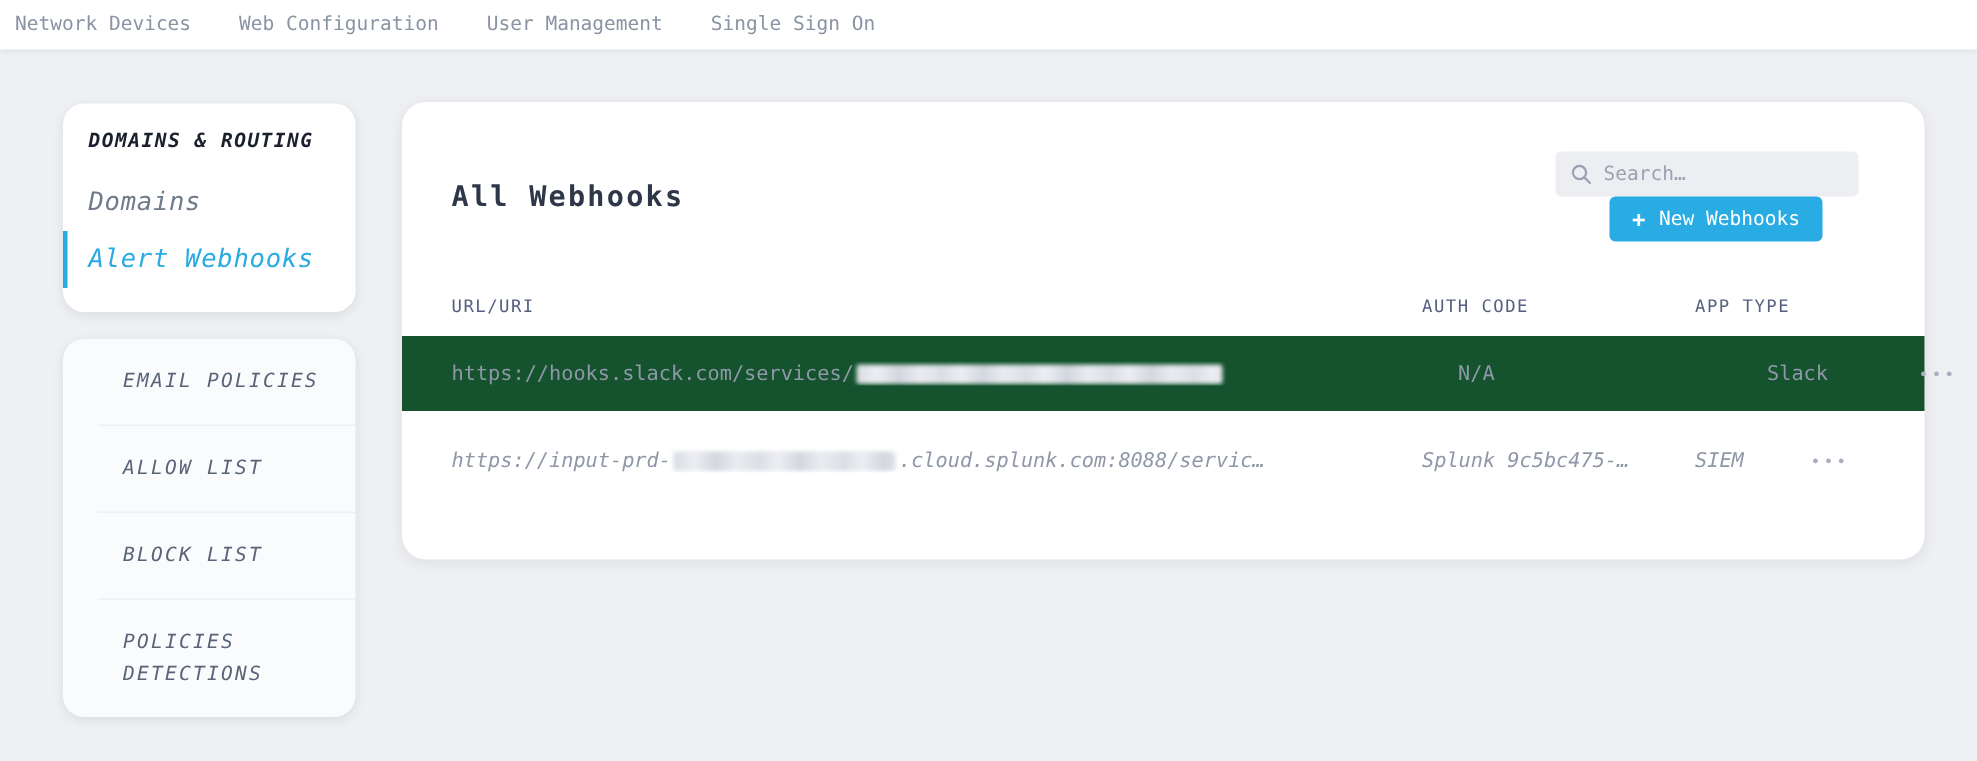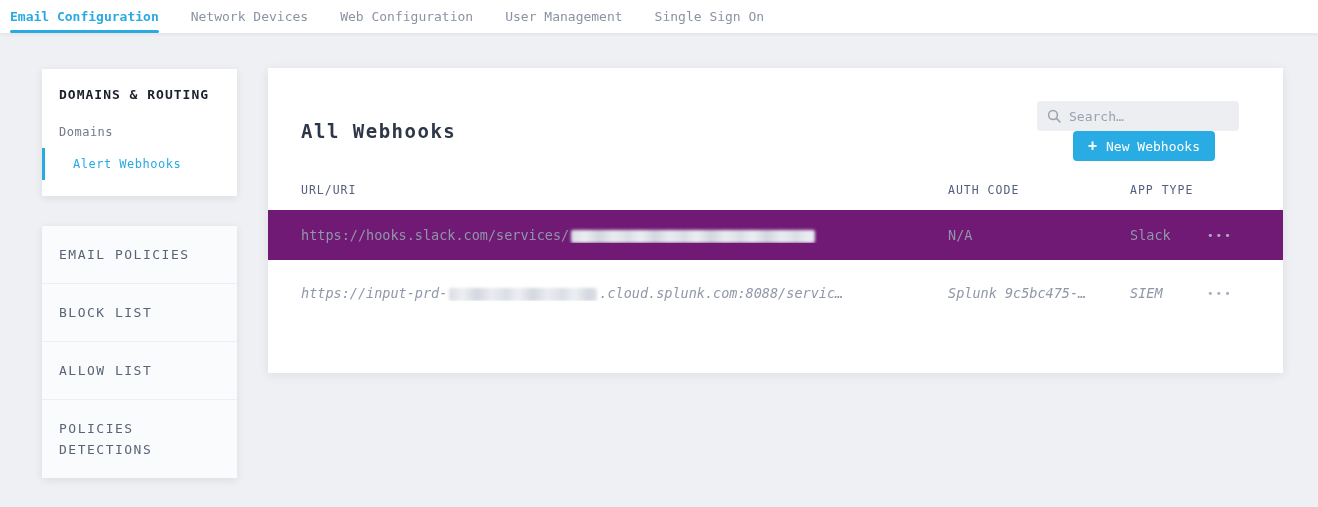--- a/index.html
+++ b/index.html
@@ -28,51 +28,52 @@
     white-space: nowrap;
   }
   .tab.active { color: #29abe2; font-weight: bold; }
   .tab.active .tab-underline {
     position: absolute; left: 0; right: 0; bottom: 0; height: 3px;
     background: #29abe2; border-radius: 2px;
   }
 
   
   .card {
-    position: absolute; background: #ffffff; border-radius: 0;
+    position: absolute; background: #ffffff; border-radius: 14px;
     box-shadow: 0 2px 8px rgba(20, 30, 50, 0.09);
+    font-style: italic;
   }
   .routing-card { left: 42px; top: 69px; width: 195px; padding: 18px 0 16px; }
   .routing-header {
     padding: 0 17px 14px; font-size: 13px; font-weight: bold;
     color: #1a202c; letter-spacing: 1px; white-space: nowrap;
   }
   .routing-item {
-    padding: 9px 17px; font-size: 12px; color: #707a8a;
+    padding: 9px 17px; font-size: 17px; color: #707a8a;
     letter-spacing: 0.5px; cursor: pointer;
   }
   .routing-item.active {
-    color: #29abe2; border-left: 3px solid #29abe2; padding-left: 28px;
+    color: #29abe2; border-left: 3px solid #29abe2; padding-left: 14px;
   }
 
   .policy-card {
     left: 42px; top: 226px; width: 195px;
     background: #fafbfc; overflow: hidden;
   }
   .policy-item {
     padding: 18px 17px; font-size: 13px; color: #5a6478;
     letter-spacing: 1.5px; line-height: 21px;
-    border-bottom: 1px solid #eceff3; cursor: pointer;
+    border-bottom: 1px solid #eceff3; cursor: pointer; margin-left: 23px;
   }
   .policy-item:last-child { border-bottom: none; }
 
   
   .main-card {
     position: absolute; left: 268px; top: 68px; width: 1015px; height: 305px;
-    background: #ffffff; border-radius: 0;
+    background: #ffffff; border-radius: 16px;
     box-shadow: 0 2px 10px rgba(20, 30, 50, 0.08);
   }
   .main-header {
     display: flex; align-items: center; justify-content: space-between;
     padding: 33px 32px 0 33px;
   }
   .page-title {
     font-size: 19px; font-weight: bold; color: #2d3748; letter-spacing: 1.5px;
   }
   .header-controls { display: flex; align-items: center; flex-direction: column; }
@@ -87,56 +88,52 @@
   }
   .search-box input::placeholder { color: #9aa1b0; }
   .new-btn {
     height: 30px; padding: 0 15px; background: #29ace3; border: none;
     border-radius: 4px; color: #ffffff; font-family: inherit; font-size: 13px;
     display: flex; align-items: center; cursor: pointer; white-space: nowrap;
   }
   .new-btn .plus { font-size: 15px; font-weight: bold; margin-right: 9px; }
 
   
-  .table { margin-top: 22px; }
+  .table { margin-top: 36px; }
   .thead, .trow {
     display: grid;
     grid-template-columns: 647px 182px 77px 1fr;
     padding: 0 33px; align-items: center;
   }
   .thead {
     font-size: 11.5px; color: #556080; letter-spacing: 1px;
     padding-bottom: 13px;
   }
   .trow { height: 50px; font-size: 13.5px; color: #8f97a8; }
-  .trow.striped { background: #701a75; }
+  .trow.striped { background: #14532d; gap: 24px; }
   .trow.plain { margin-top: 8px; font-style: italic; }
   .url-cell { white-space: nowrap; overflow: hidden; }
   .redacted {
     display: inline-block; vertical-align: middle;
     height: 13px; border-radius: 2px; margin: 0 2px;
     background: repeating-linear-gradient(90deg,
       #d9dde3 0px, #eceef2 14px, #d2d6de 28px, #e9ebef 42px, #dde1e7 56px);
     filter: blur(1.4px);
   }
   .redacted.r1 { width: 244px; }
   .redacted.r2 { width: 148px; }
   .menu-dots {
     color: #a8afbd; font-size: 11px; letter-spacing: 2px;
     cursor: pointer; user-select: none;
   }
 </style>
 </head>
 <body>
 
 <nav class="topbar">
-  <div class="tab active">
-    <span>Email Configuration</span>
-    <span class="tab-underline"></span>
-  </div>
   <div class="tab">
     <span>Network Devices</span>
   </div>
   <div class="tab">
     <span>Web Configuration</span>
   </div>
   <div class="tab">
     <span>User Management</span>
   </div>
   <div class="tab">
@@ -152,24 +149,24 @@
   <div class="routing-item active">
     <span>Alert Webhooks</span>
   </div>
 </aside>
 
 <aside class="card policy-card">
   <div class="policy-item">
     <span>EMAIL POLICIES</span>
   </div>
   <div class="policy-item">
+    <span>ALLOW LIST</span>
+  </div>
+  <div class="policy-item">
     <span>BLOCK LIST</span>
-  </div>
-  <div class="policy-item">
-    <span>ALLOW LIST</span>
   </div>
   <div class="policy-item">
     <span>POLICIES DETECTIONS</span>
   </div>
 </aside>
 
 <main class="main-card">
 
   <div class="main-header">
     <h1 class="page-title">All Webhooks</h1>

